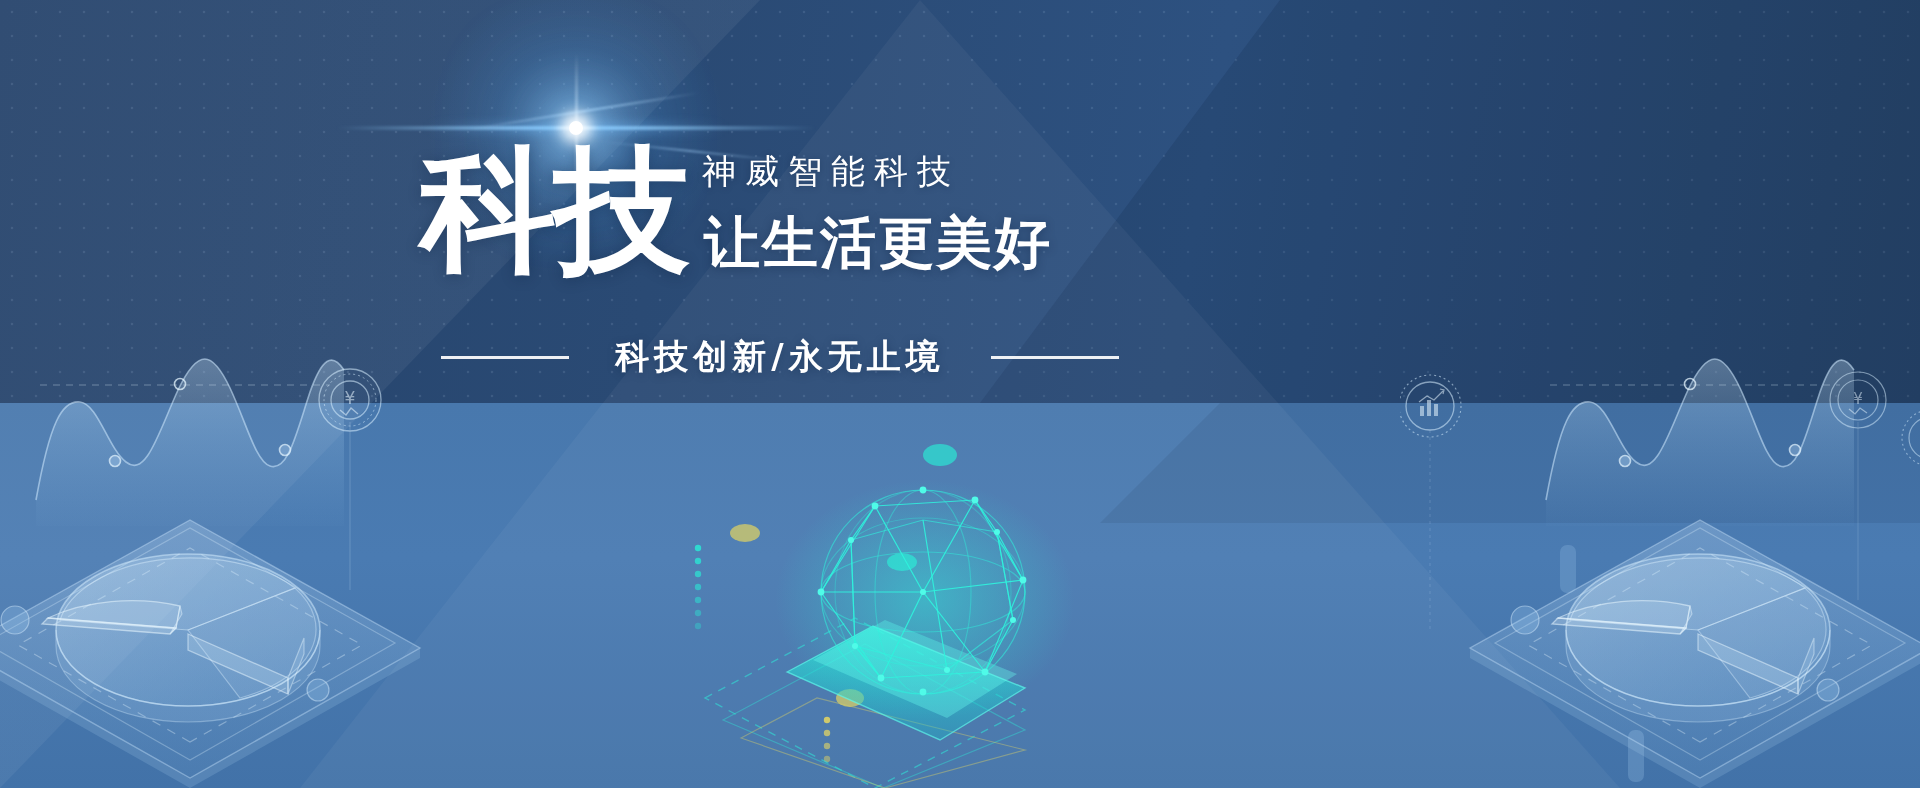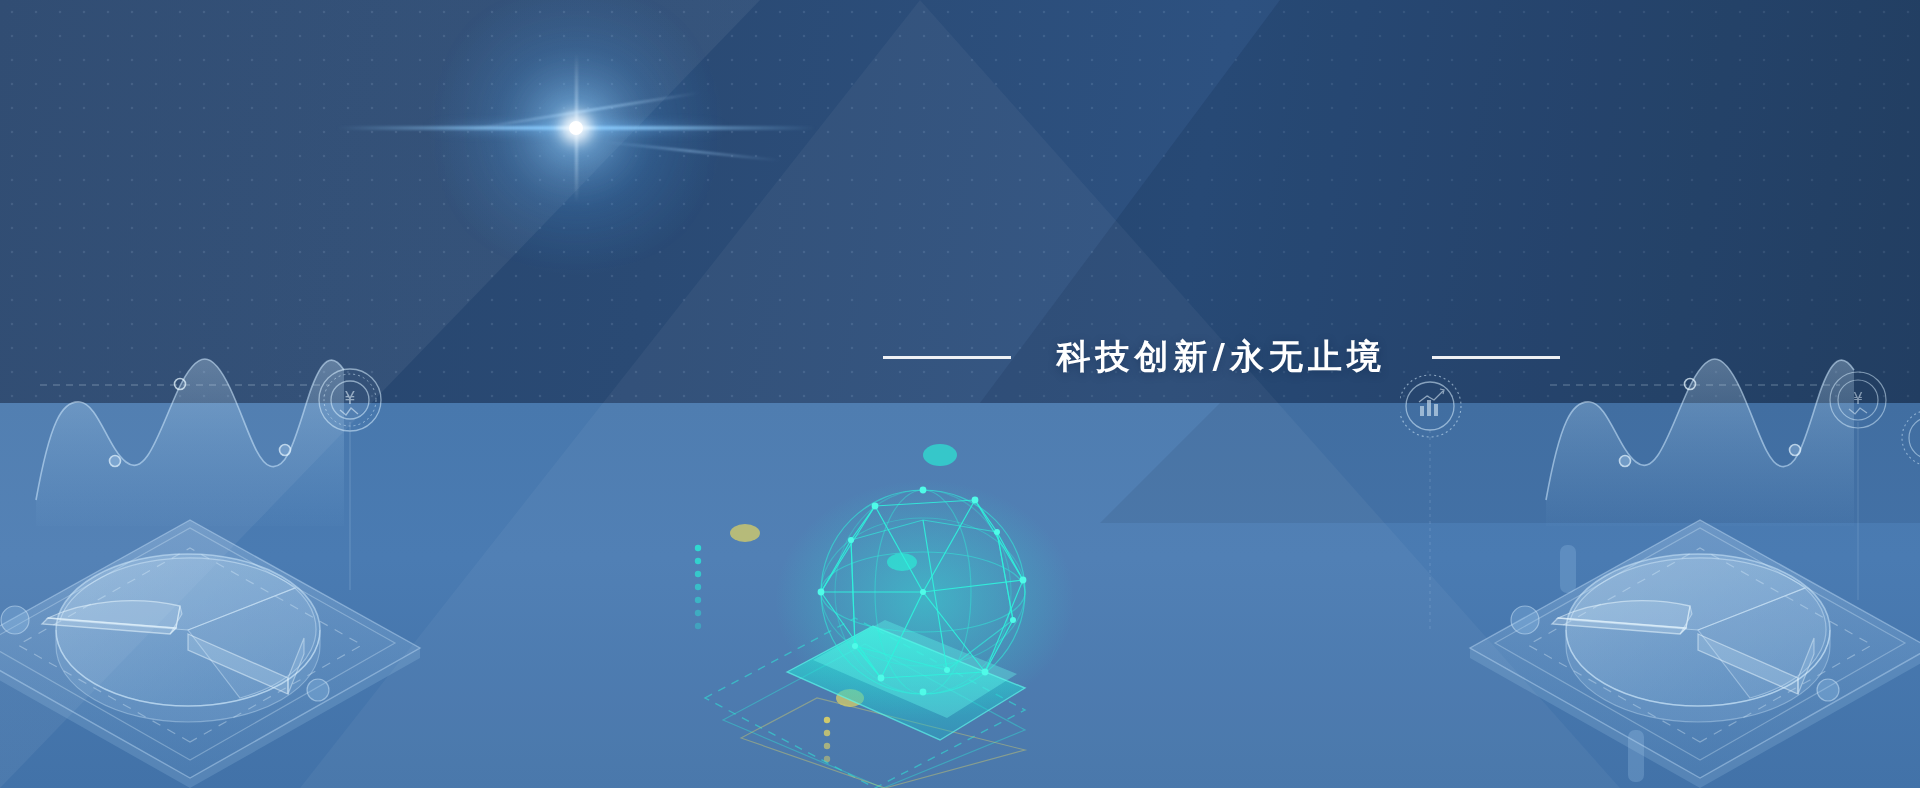--- a/index.html
+++ b/index.html
@@ -99,21 +99,21 @@
   }
   .kw-sub2{
     position:absolute;left:284px;top:72px;
     font-size:56px;line-height:62px;color:#ffffff;font-weight:bold;letter-spacing:2px;
     text-shadow:0 2px 10px rgba(10,30,60,.35);
     font-family:"Liberation Sans","DejaVu Sans",sans-serif;
   }
   
   .tagline{
     position:absolute;left:0;top:334px;width:1560px;
-    display:flex;align-items:center;justify-content:flex-end;gap:46px;
+    display:flex;align-items:center;justify-content:center;gap:46px;
   }
   .tag-rule{width:128px;height:3px;background:#ffffff;opacity:.92;}
   .tag-text{
     font-size:34px;color:#ffffff;font-weight:bold;letter-spacing:5px;
     font-family:"DejaVu Sans",sans-serif;
     text-shadow:0 2px 8px rgba(10,30,60,.35);
   }
   
   .ill{position:absolute;pointer-events:none;}
   .ill-left{left:-60px;top:330px;width:560px;height:460px;}
@@ -347,20 +347,25 @@
           <circle cx="300" cy="226" r="3"></circle>
         <circle cx="326" cy="258" r="3.4"></circle>
           <circle cx="430" cy="252" r="3.4"></circle>
           <circle cx="368" cy="172" r="3"></circle>
         <circle cx="392" cy="250" r="3"></circle>
           <circle cx="368" cy="272" r="3.4"></circle>
       </g>
     </svg>
   </div>
 
+  <div class="headline">
+    <div class="kw-main">科技</div>
+    <div class="kw-sub1">神威智能科技</div>
+    <div class="kw-sub2">让生活更美好</div>
+  </div>
 
   <div class="tagline">
     <div class="tag-rule"></div>
     <div class="tag-text">科技创新/永无止境</div>
     <div class="tag-rule"></div>
   </div>
 
 </div>
 
 </body></html>

